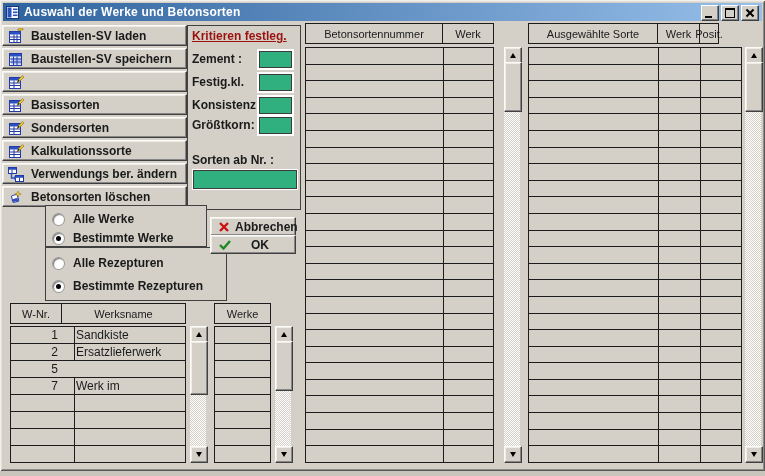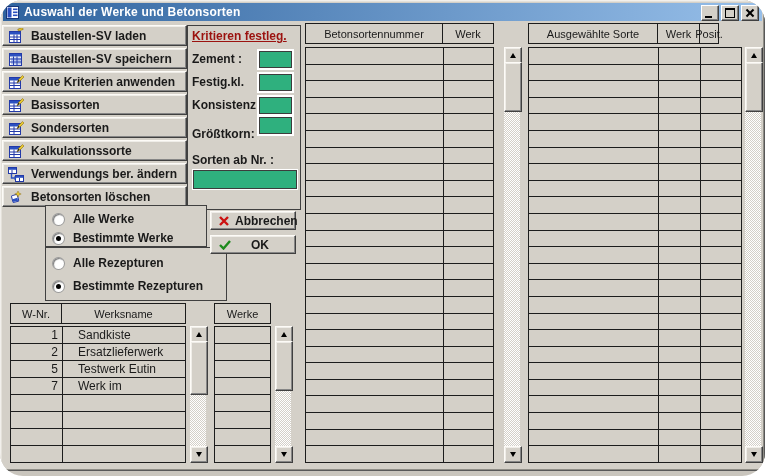--- a/index.html
+++ b/index.html
@@ -1,17 +1,17 @@
 <!DOCTYPE html>
 <html><head>
 <meta charset="utf-8">
 <style>
   html,body{margin:0;padding:0;}
   .screen{position:relative;width:765px;height:476px;background:#c9c5bd;overflow:hidden;
-          font-family:"Liberation Sans",sans-serif;color:#1a1a1a;border-radius:23px;}
+          font-family:"Liberation Sans",sans-serif;color:#1a1a1a;}
   
   .bgfrag{position:absolute;top:0;}
   
   .window{position:absolute;left:0;top:5;width:765px;height:471px;background:#d4d0c8;
           box-shadow:inset 1px 1px 0 #f2f0ec, inset -1px -1px 0 #585858, inset 2px 2px 0 #e4e1da, inset -2px -2px 0 #8f8d86;}
   .titlebar{position:absolute;left:3px;top:3px;width:759px;height:18px;
             background:linear-gradient(to right,#2f639e,#97bfe9);display:flex;align-items:center;}
   .title-icon{width:13px;height:13px;margin:0 5px 0 3px;flex:none;}
   .title-text{color:#fff;font-weight:bold;font-size:12px;letter-spacing:.2px;}
   .title-controls{position:absolute;right:3px;top:2px;display:flex;gap:2px;}
@@ -54,21 +54,21 @@
   .actbtn svg{margin:0 6px 0 8px;flex:none;}
   
   .th{position:absolute;height:21px;box-sizing:border-box;border:1px solid #1c1c1c;background:#d4d0c8;
       display:flex;align-items:center;justify-content:center;font-weight:normal;font-size:11px;}
   .rows{position:absolute;display:flex;flex-direction:column;box-sizing:border-box;}
   .trow{flex:1;display:flex;border:1px solid #1c1c1c;margin-top:-1px;box-sizing:border-box;background:#d4d0c8;}
   .trow:first-child{margin-top:0;}
   .tcell{box-sizing:border-box;font-size:12px;display:flex;align-items:center;overflow:hidden;white-space:nowrap;}
   .tcell + .tcell{border-left:1px solid #1c1c1c;}
   #wnr-rows .c0{width:51px;justify-content:flex-end;padding-right:4px;}
-  #wnr-rows .c1{flex:1;padding-left:15px;}
+  #wnr-rows .c1{flex:1;padding-left:1px;margin-left:12px;}
   #mid-rows .c0{width:137px;}
   #mid-rows .c1{flex:1;}
   #right-rows .c0{width:129px;}
   #right-rows .c1{width:42px;}
   #right-rows .c2{flex:1;}
   #werke-rows .c0{flex:1;}
   
   .sb{position:absolute;width:16px;box-sizing:border-box;background:#d4d0c8;
       background-image:linear-gradient(45deg,#fff 25%,transparent 25%,transparent 75%,#fff 75%),
                        linear-gradient(45deg,#fff 25%,transparent 25%,transparent 75%,#fff 75%);
@@ -140,21 +140,20 @@
       <div class="toolbtn raised">
         <svg width="16" height="16" viewBox="0 0 16 16">
             <rect x="1.5" y="3.5" width="11" height="11" fill="#fff" stroke="#2239a8"></rect>
             <rect x="2" y="4" width="10" height="2.5" fill="#2b50c0"></rect>
             <line x1="2" y1="9" x2="12" y2="9" stroke="#2239a8"></line>
             <line x1="2" y1="11.5" x2="12" y2="11.5" stroke="#2239a8"></line>
             <line x1="6" y1="6.5" x2="6" y2="14" stroke="#2239a8"></line>
             <polygon points="9,9 10.5,5.5 14.5,1.5 16,3 12,7" fill="#e8c830" stroke="#806000" stroke-width="0.5"></polygon>
             <polygon points="9,9 10.5,5.5 11.5,6.8" fill="#1a1a1a"></polygon>
           </svg>
-        <span>Neue Kriterien anwenden</span>
       </div>
       <div class="toolbtn raised">
         <svg width="16" height="16" viewBox="0 0 16 16">
             <rect x="1.5" y="3.5" width="11" height="11" fill="#fff" stroke="#2239a8"></rect>
             <rect x="2" y="4" width="10" height="2.5" fill="#2b50c0"></rect>
             <line x1="2" y1="9" x2="12" y2="9" stroke="#2239a8"></line>
             <line x1="2" y1="11.5" x2="12" y2="11.5" stroke="#2239a8"></line>
             <line x1="6" y1="6.5" x2="6" y2="14" stroke="#2239a8"></line>
             <polygon points="9,9 10.5,5.5 14.5,1.5 16,3 12,7" fill="#e8c830" stroke="#806000" stroke-width="0.5"></polygon>
             <polygon points="9,9 10.5,5.5 11.5,6.8" fill="#1a1a1a"></polygon>
@@ -209,21 +208,21 @@
     </div>
 
     <div class="crit">
       <div class="crit-head">Kritieren festleg.</div>
       <div class="crit-label" style="top:26px;">Zement :</div>
       <div class="gbox" style="top:25px;"></div>
       <div class="crit-label" style="top:49px;">Festig.kl.</div>
       <div class="gbox" style="top:48px;"></div>
       <div class="crit-label" style="top:72px;">Konsistenz:</div>
       <div class="gbox" style="top:71px;"></div>
-      <div class="crit-label" style="top:92px;margin-top:9px;">Größtkorn:</div>
+      <div class="crit-label" style="top:92px;">Größtkorn:</div>
       <div class="gbox" style="top:91px;"></div>
       <div class="crit-label" style="top:127px;">Sorten ab Nr. :</div>
       <div class="ginput"></div>
     </div>
 
     <div class="groupbox" style="left:5px;top:205px;width:162px;height:42px;">
       <div class="radiorow" style="top:6px;">
         <span class="radio"></span>
         <span class="radiolabel">Alle Werke</span>
       </div>
@@ -237,21 +236,21 @@
       <div class="radiorow" style="top:8px;">
         <span class="radio"></span>
         <span class="radiolabel">Alle Rezepturen</span>
       </div>
       <div class="radiorow" style="top:31px;">
         <span class="radio checked"></span>
         <span class="radiolabel">Bestimmte Rezepturen</span>
       </div>
     </div>
 
-    <div class="actbtn raised" style="top:211px;text-align:center;">
+    <div class="actbtn raised" style="top:217px;text-align:center;">
       <svg width="10" height="10" viewBox="0 0 10 10">
           <path d="M1 1 L9 9 M9 1 L1 9" stroke="#cc1111" stroke-width="2.4"></path>
         </svg>
       <span>Abbrechen</span>
     </div>
     <div class="actbtn raised" style="top:235px;">
       <svg width="12" height="10" viewBox="0 0 12 10">
           <path d="M1 5 L4.5 8.5 L11 1" fill="none" stroke="#1d8a1d" stroke-width="2.4"></path>
         </svg>
       <span style="margin-left:14px;">OK</span>
@@ -263,21 +262,20 @@
         <div class="trow">
           <div class="tcell c0">1</div>
           <div class="tcell c1">Sandkiste</div>
         </div>
         <div class="trow">
           <div class="tcell c0">2</div>
           <div class="tcell c1">Ersatzlieferwerk</div>
         </div>
         <div class="trow">
           <div class="tcell c0">5</div>
-          <div class="tcell c1">Testwerk Eutin</div>
         </div>
         <div class="trow">
           <div class="tcell c0">7</div>
           <div class="tcell c1">Werk im</div>
         </div>
         <div class="trow">
           <div class="tcell c0"></div>
           <div class="tcell c1"></div>
         </div>
         <div class="trow">

